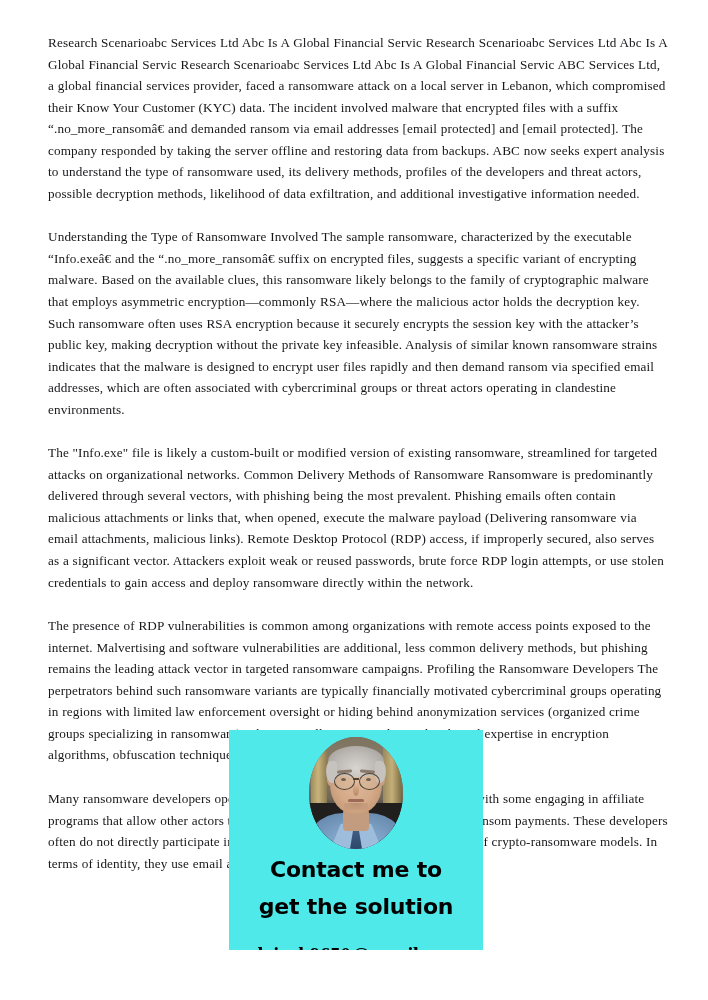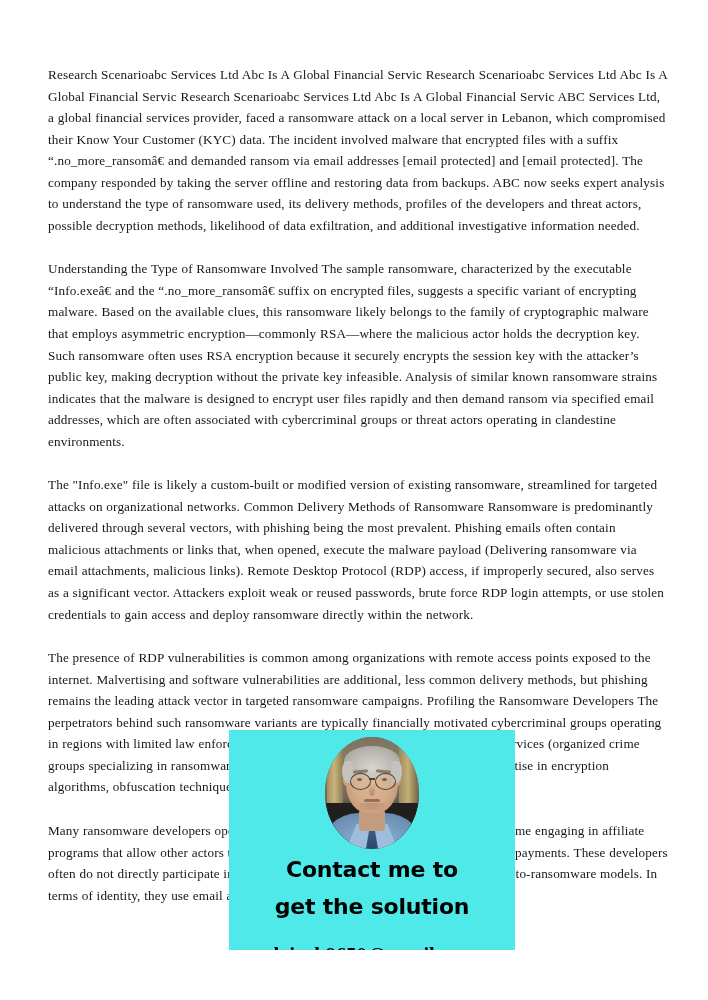--- a/index.html
+++ b/index.html
@@ -22,40 +22,39 @@
     height: 1000px;
     background: #ffffff;
     overflow: hidden;
   }
 
   #doc-body {
     position: absolute;
     left: 48px;
     top: 32px;
     width: 620px;
-    margin-top: 32px;
   }
 
   .para {
     margin: 0 0 22px 0;
     font-size: 13.2px;
     line-height: 21.55px;
     text-align: left;
     color: #17171a;
     letter-spacing: 0.01em;
     word-spacing: 0.02em;
   }
   .para:last-child { margin-bottom: 0; }
 
   
   #contact-card {
     position: absolute;
     left: 229px;
     top: 730px;
-    width: 286px;
+    width: 254px;
     height: 220px;
     background: #4fe9e9;
     overflow: hidden;
     z-index: 20;
     display: flex;
     flex-direction: column;
     align-items: center;
   }
 
   #avatar-wrap {

